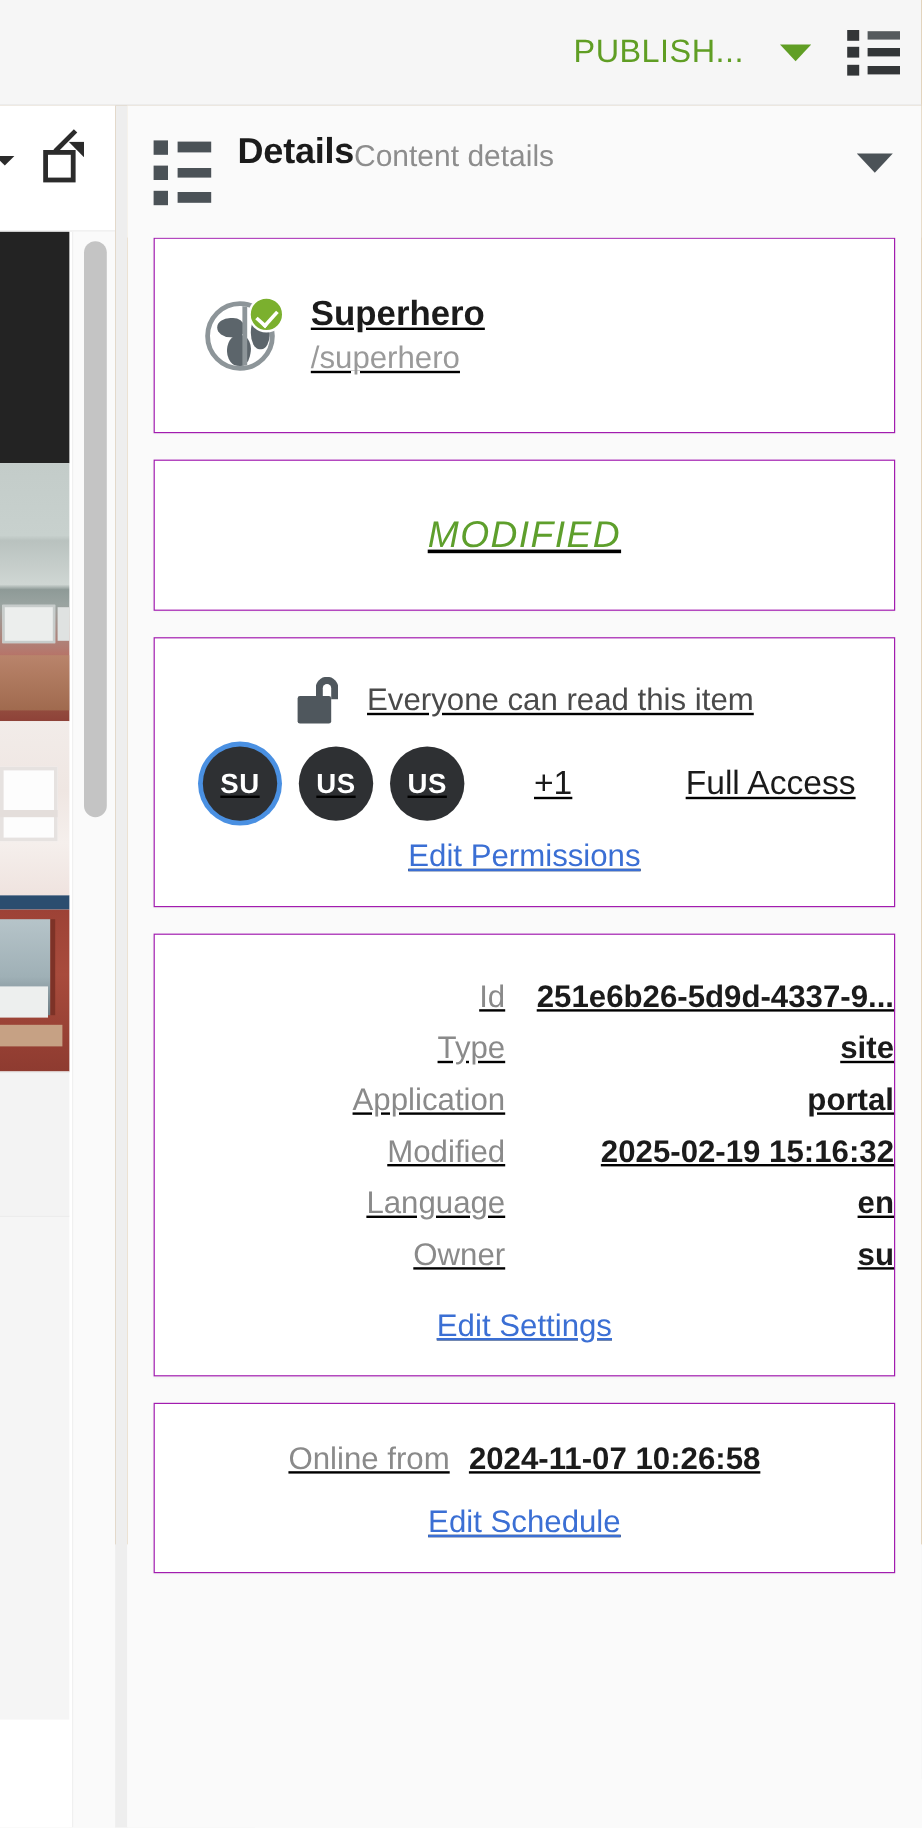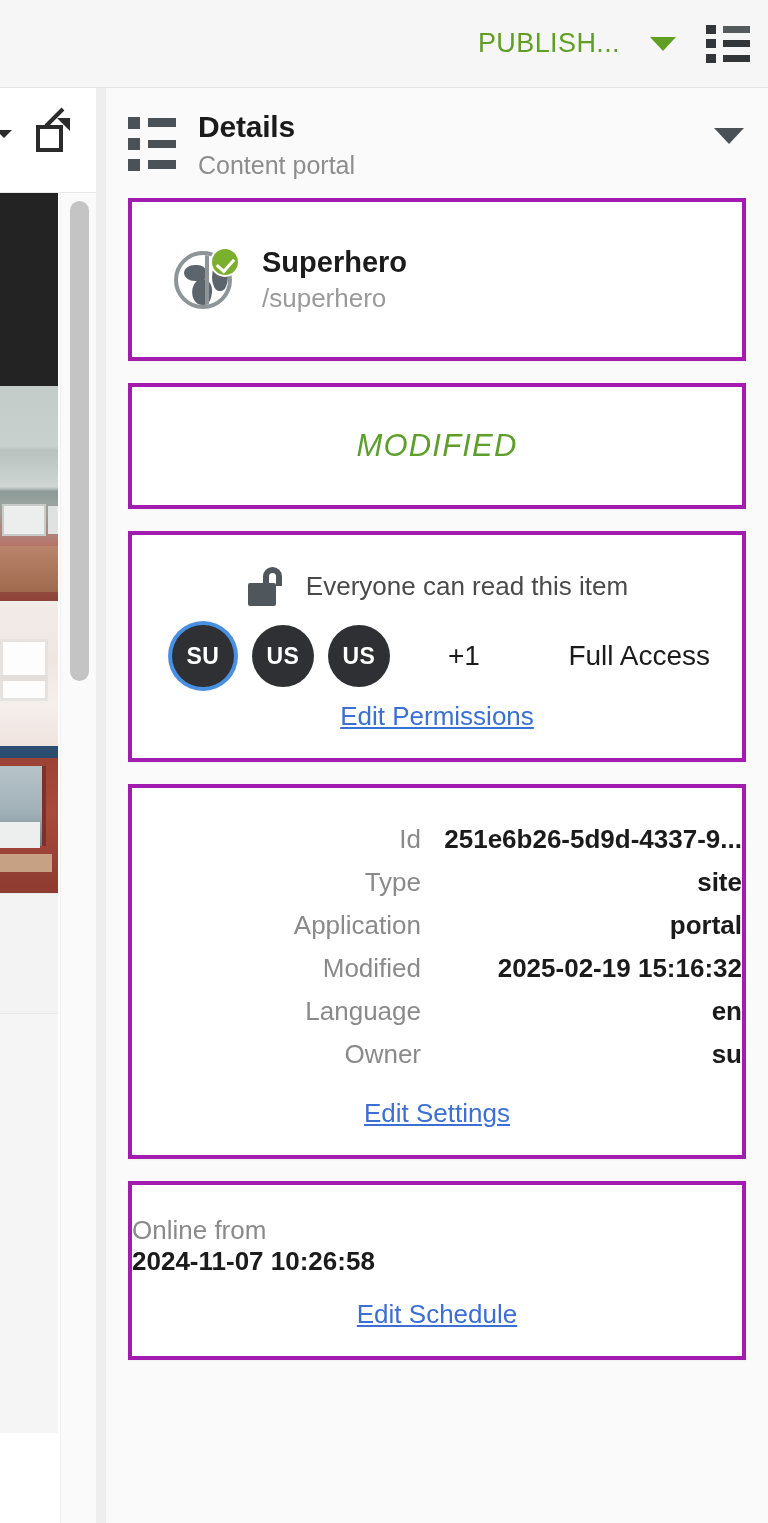--- a/index.html
+++ b/index.html
@@ -278,21 +278,21 @@
     justify-content: space-between;
     margin-right: 22px;
     margin-top: 6px;
     flex: none;
   }
   .dt-icon .row { display: flex; align-items: center; height: 13px; }
   .dt-icon .sq { width: 12px; height: 12px; background: #4b5257; margin-right: 8px; flex: none; }
   .dt-icon .bar { height: 9px; background: #4b5257; flex: 1; }
   .dt-icon .row:nth-child(2) .bar { height: 8px; }
 
-  .panel-titles { display: flex; flex-direction: column; }
+  .panel-titles { display: flex; flex-direction: row; }
   .panel-title {
     font-size: 30px;
     font-weight: 700;
     color: #1b1b1b;
     line-height: 1.15;
     letter-spacing: -0.2px;
   }
   .panel-subtitle {
     font-size: 25px;
     color: #8d8d8d;
@@ -307,23 +307,24 @@
     border-left: 15px solid transparent;
     border-right: 15px solid transparent;
     border-top: 16px solid #4b5257;
     cursor: pointer;
   }
 
   .cards { padding: 0 22px; }
 
   .card {
     background: #ffffff;
-    border: 4px solid #a21caf;
+    border: 1px solid #a21caf;
     box-shadow: 0 1px 2px rgba(0,0,0,0.045);
     margin-bottom: 22px;
+    text-decoration: underline;
   }
 
   
   .content-card {
     height: 163px;
     display: flex;
     align-items: center;
     padding-left: 42px;
   }
   .globe {
@@ -523,21 +524,20 @@
   }
   .meta-link-wrap { margin-top: 22px; }
 
   
   .sched-card { padding: 30px 0 26px 0; }
   .sched-row {
     display: flex;
     justify-content: center;
     align-items: baseline;
     margin-bottom: 22px;
-    flex-direction: column;
   }
   .sched-label {
     font-size: 26px;
     color: #8a8a8a;
     margin-right: 16px;
   }
   .sched-value {
     font-size: 26px;
     color: #1b1b1b;
     font-weight: 700;
@@ -618,21 +618,21 @@
             <div class="sq"></div>
             <div class="bar"></div>
           </div>
         <div class="row">
             <div class="sq"></div>
             <div class="bar"></div>
           </div>
       </div>
       <div class="panel-titles">
         <div class="panel-title">Details</div>
-        <div class="panel-subtitle">Content portal</div>
+        <div class="panel-subtitle">Content details</div>
       </div>
       <div class="panel-collapse"></div>
     </div>
 
     <div class="cards">
 
       <div class="card content-card">
         <div class="globe">
           <div class="ball">
             <div class="land1"></div>

